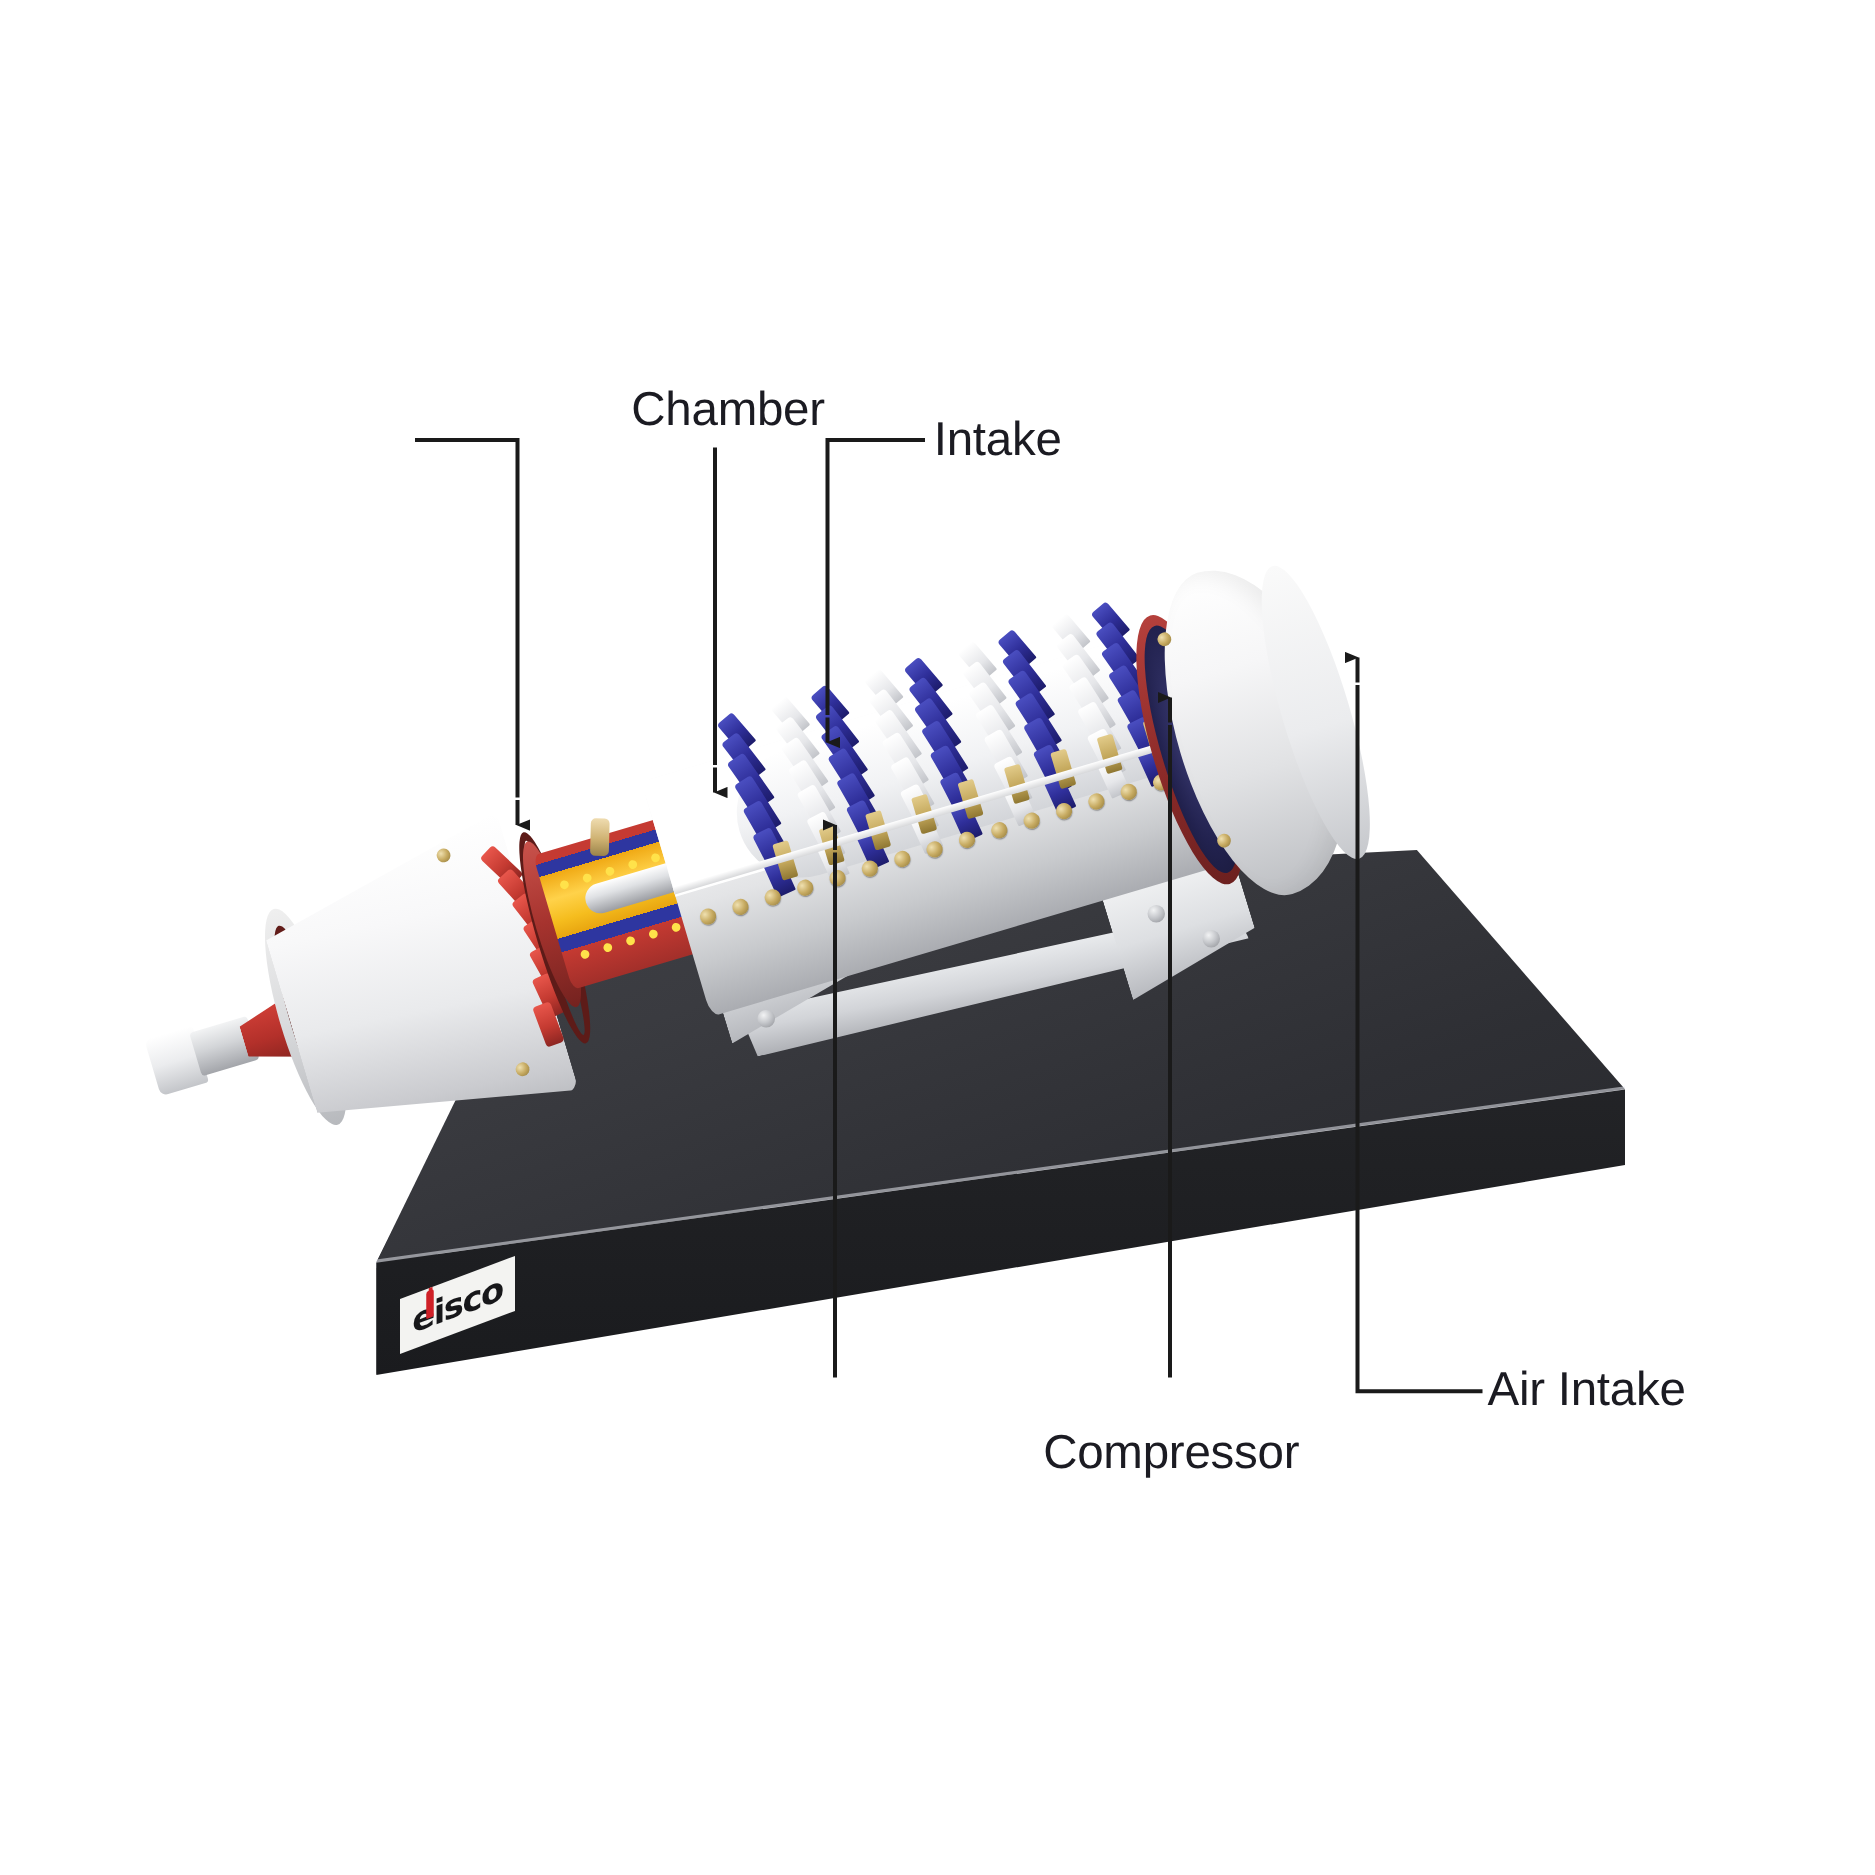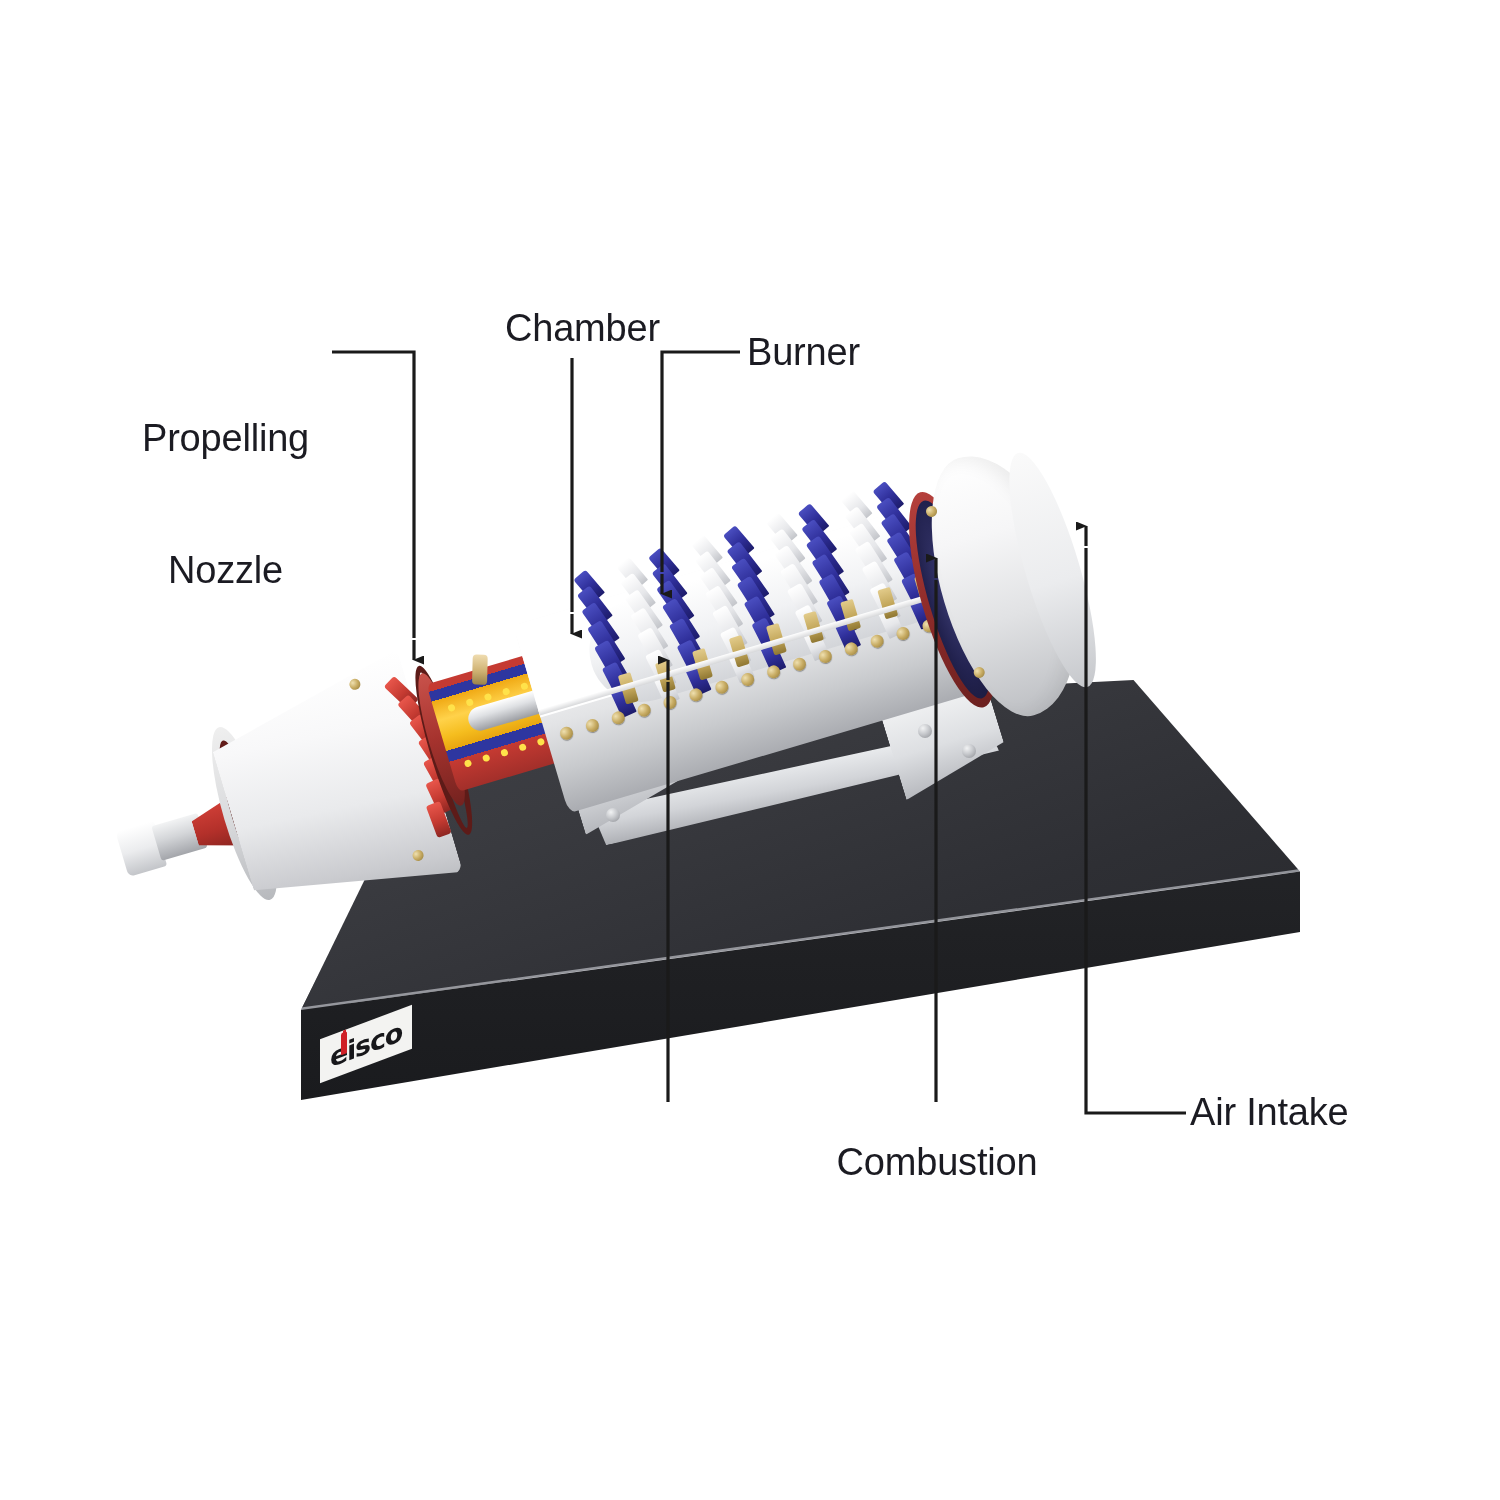--- a/index.html
+++ b/index.html
@@ -582,27 +582,23 @@
     <path d="M668,1102 L668,682" fill="none" stroke="#1a1a1a" stroke-width="3.2"></path>
     <path d="M668,660 L668,680" fill="none" stroke="#1a1a1a" stroke-width="3.2" marker-start="url(#arw)"></path>
 
     <path d="M936,1102 L936,580" fill="none" stroke="#1a1a1a" stroke-width="3.2"></path>
     <path d="M936,558 L936,578" fill="none" stroke="#1a1a1a" stroke-width="3.2" marker-start="url(#arw)"></path>
 
     <path d="M1186,1113 L1086,1113 L1086,548" fill="none" stroke="#1a1a1a" stroke-width="3.2"></path>
     <path d="M1086,526 L1086,546" fill="none" stroke="#1a1a1a" stroke-width="3.2" marker-start="url(#arw)"></path>
   </svg>
 
-  <div class="label center" style="left:118px; top:328px; width:215px;">
-    <div>Propelling</div>
-    <div>Nozzle</div>
-  </div>
 
   <div class="label" style="left:505px; top:306px;">Chamber</div>
 
-  <div class="label" style="left:747px; top:330px;">Burner</div>
-
-
-  <div class="label center" style="left:826px; top:1140px; width:222px;">Combustion</div>
+  <div class="label" style="left:747px; top:330px;">Intake</div>
+
+
+  <div class="label center" style="left:826px; top:1140px; width:222px;">Compressor</div>
 
   <div class="label" style="left:1190px; top:1090px;">Air Intake</div>
 
 </div>
 
 </body></html>

